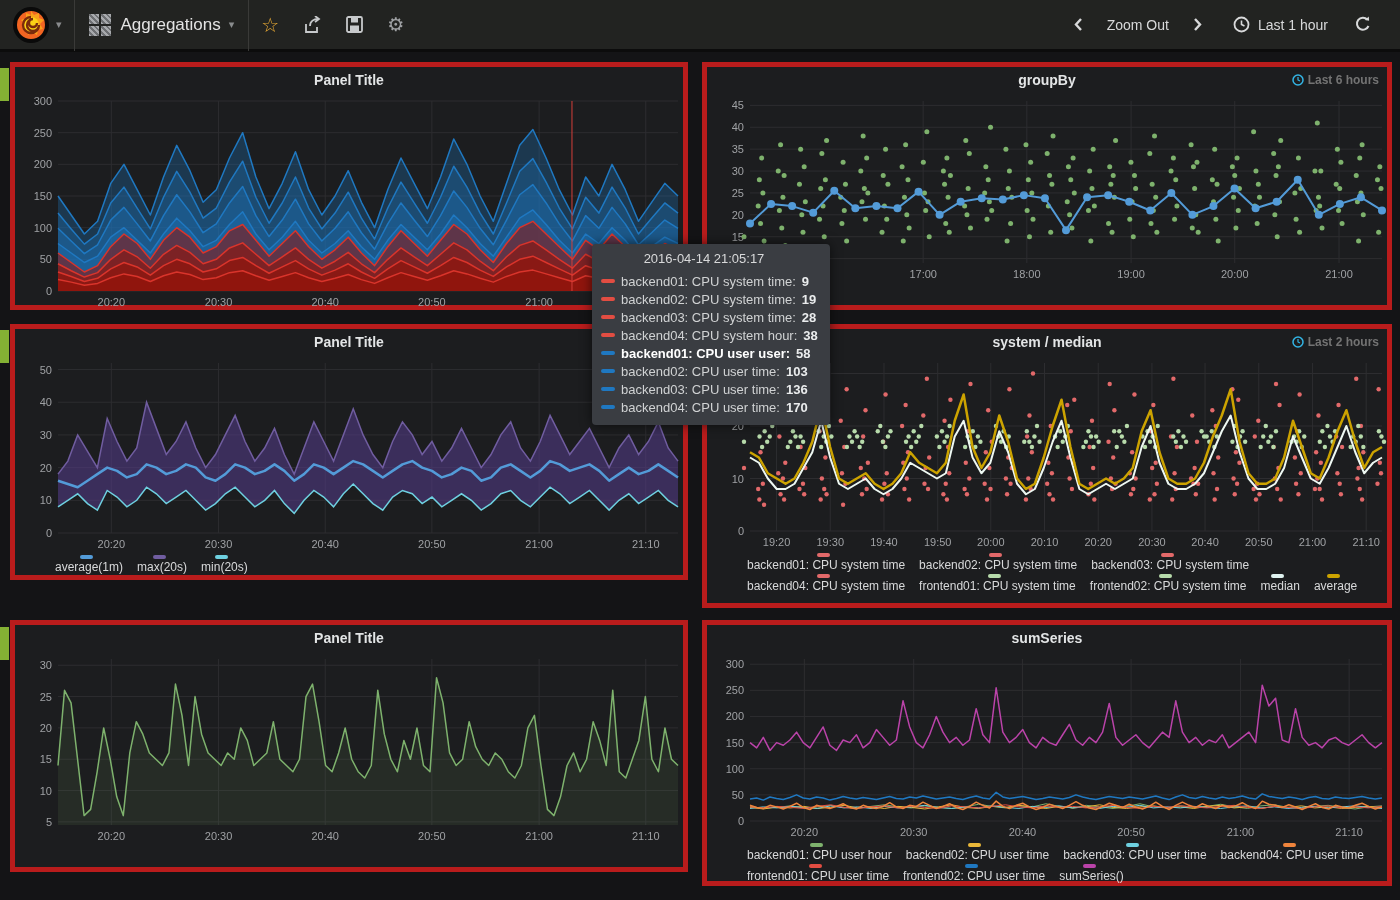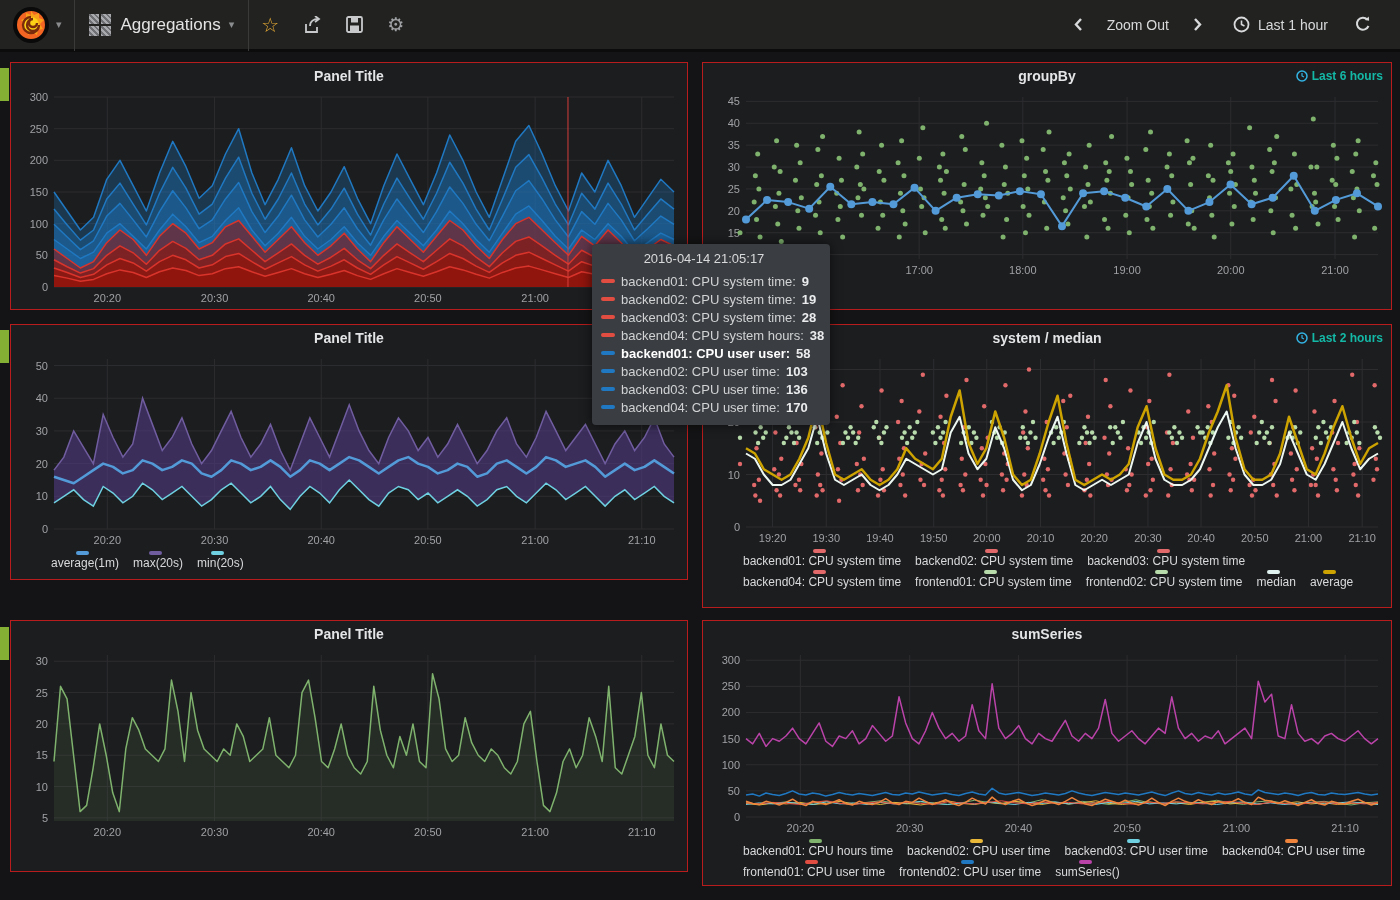--- a/index.html
+++ b/index.html
@@ -18,24 +18,24 @@
   .dash-title { font-size:17px; color:#e3e3e3; margin-right:8px; }
   .icon-btn { margin:0 12px; color:#9fa1a4; display:flex; align-items:center; cursor:pointer; }
   .star { color:#e5a733; font-size:20px; line-height:1; }
   .gear { font-size:19px; }
   .nav-right { margin-left:auto; display:flex; align-items:center; gap:6px; padding-right:16px;
     font-size:14px; color:#d8d9da; }
   .nav-right .lbl { margin:0 6px;text-align:center; }
   svg.nicon { display:block; }
   
   .strip { position:absolute; left:0; width:9px; height:33px; background:#84b134; }
-  .panel { position:absolute; background:#1c1d1f; border:1px solid #b91c1c; }
+  .panel { position:absolute; background:#1c1d1f; border:5px solid #b91c1c; }
   .ph { height:26px; display:flex; align-items:center; justify-content:center; position:relative; }
   .ptitle { font-size:14px; font-weight:bold; color:#e3e5e6; cursor:pointer; }
-  .badge { position:absolute; right:8px; top:6px; font-size:12px; font-weight:bold; color:#14b8a6;
+  .badge { position:absolute; right:8px; top:6px; font-size:12px; font-weight:bold; color:#737373;
     display:flex; align-items:center; gap:4px; cursor:pointer; }
   .chart-svg { display:block; margin-left:5px; }
   .legend { display:flex; flex-wrap:wrap; padding-left:40px; padding-top:2px;
     font-size:12px; color:#d8d9da; line-height:17px; }
   .li { display:flex; align-items:center; margin-right:14px; cursor:pointer;flex-direction:column; }
   .li i { width:13px; height:4px; border-radius:2px; margin-right:5px; display:inline-block; }
   
   .gtooltip { position:absolute; left:592px; top:244px; width:238px; background:#3a3d42;
     border-radius:4px; padding:7px 23px 9px 9px; box-shadow:0 0 12px rgba(0,0,0,.6);
     font-size:13px; z-index:50; }
@@ -992,21 +992,21 @@
       <polyline points="38,156.41290322580645 51.4468085106383,157.9806451612903 64.8936170212766,155.89032258064515 78.34042553191489,156.93548387096774 91.7872340425532,155.36774193548388 105.23404255319149,157.45806451612904 118.68085106382978,156.41290322580645 132.12765957446808,154.32258064516128 145.5744680851064,156.93548387096774 159.02127659574467,155.89032258064515 172.46808510638297,157.45806451612904 185.91489361702128,155.36774193548388 199.36170212765956,156.41290322580645 212.8085106382979,157.9806451612903 226.25531914893617,155.89032258064515 239.70212765957447,153.8 253.14893617021275,156.41290322580645 266.5957446808511,157.45806451612904 280.04255319148933,155.36774193548388 293.48936170212767,156.41290322580645 306.93617021276594,154.32258064516128 320.3829787234042,155.89032258064515 333.82978723404256,157.45806451612904 347.27659574468083,155.36774193548388 360.7234042553191,156.93548387096774 374.17021276595744,155.89032258064515 387.6170212765958,153.8 401.06382978723406,156.41290322580645 414.51063829787233,157.45806451612904 427.95744680851067,155.89032258064515 441.40425531914894,154.84516129032258 454.8510638297872,156.93548387096774 468.2978723404255,155.89032258064515 481.74468085106383,157.45806451612904 495.19148936170217,155.36774193548388 508.6382978723404,154.32258064516128 522.0851063829787,156.93548387096774 535.5319148936171,155.89032258064515 548.9787234042553,157.45806451612904 562.4255319148936,155.36774193548388 575.8723404255319,156.41290322580645 589.3191489361702,154.84516129032258 602.7659574468084,156.93548387096774 616.2127659574468,155.89032258064515 629.6595744680851,157.45806451612904 643.1063829787234,156.41290322580645 656.5531914893617,155.36774193548388 670,156.93548387096774" fill="none" stroke="#eab839" stroke-width="1" stroke-linejoin="round"></polyline>
       <polyline points="38,157.45806451612904 51.4468085106383,155.89032258064515 64.8936170212766,156.93548387096774 78.34042553191489,155.36774193548388 91.7872340425532,156.41290322580645 105.23404255319149,157.45806451612904 118.68085106382978,154.84516129032258 132.12765957446808,156.93548387096774 145.5744680851064,155.89032258064515 159.02127659574467,157.45806451612904 172.46808510638297,155.36774193548388 185.91489361702128,156.93548387096774 199.36170212765956,155.89032258064515 212.8085106382979,154.32258064516128 226.25531914893617,156.41290322580645 239.70212765957447,157.45806451612904 253.14893617021275,155.89032258064515 266.5957446808511,156.93548387096774 280.04255319148933,154.84516129032258 293.48936170212767,156.41290322580645 306.93617021276594,157.45806451612904 320.3829787234042,155.36774193548388 333.82978723404256,156.41290322580645 347.27659574468083,154.84516129032258 360.7234042553191,156.93548387096774 374.17021276595744,155.89032258064515 387.6170212765958,157.45806451612904 401.06382978723406,155.36774193548388 414.51063829787233,156.41290322580645 427.95744680851067,154.32258064516128 441.40425531914894,156.93548387096774 454.8510638297872,155.89032258064515 468.2978723404255,156.93548387096774 481.74468085106383,155.36774193548388 495.19148936170217,156.41290322580645 508.6382978723404,157.45806451612904 522.0851063829787,155.89032258064515 535.5319148936171,154.84516129032258 548.9787234042553,156.93548387096774 562.4255319148936,155.89032258064515 575.8723404255319,157.45806451612904 589.3191489361702,156.41290322580645 602.7659574468084,155.36774193548388 616.2127659574468,156.93548387096774 629.6595744680851,155.89032258064515 643.1063829787234,154.84516129032258 656.5531914893617,156.41290322580645 670,157.45806451612904" fill="none" stroke="#6ed0e0" stroke-width="1" stroke-linejoin="round"></polyline>
       <polyline points="38,155.89032258064515 51.4468085106383,156.93548387096774 64.8936170212766,155.36774193548388 78.34042553191489,156.41290322580645 91.7872340425532,157.45806451612904 105.23404255319149,155.36774193548388 118.68085106382978,153.8 132.12765957446808,156.41290322580645 145.5744680851064,157.45806451612904 159.02127659574467,155.89032258064515 172.46808510638297,154.84516129032258 185.91489361702128,156.93548387096774 199.36170212765956,155.36774193548388 212.8085106382979,156.41290322580645 226.25531914893617,157.45806451612904 239.70212765957447,154.84516129032258 253.14893617021275,155.89032258064515 266.5957446808511,156.93548387096774 280.04255319148933,155.36774193548388 293.48936170212767,153.8 306.93617021276594,155.89032258064515 320.3829787234042,156.93548387096774 333.82978723404256,154.84516129032258 347.27659574468083,156.41290322580645 360.7234042553191,155.36774193548388 374.17021276595744,156.93548387096774 387.6170212765958,155.89032258064515 401.06382978723406,154.32258064516128 414.51063829787233,156.41290322580645 427.95744680851067,157.45806451612904 441.40425531914894,155.36774193548388 454.8510638297872,156.41290322580645 468.2978723404255,154.84516129032258 481.74468085106383,155.89032258064515 495.19148936170217,156.93548387096774 508.6382978723404,155.36774193548388 522.0851063829787,154.32258064516128 535.5319148936171,156.41290322580645 548.9787234042553,157.45806451612904 562.4255319148936,155.36774193548388 575.8723404255319,156.41290322580645 589.3191489361702,157.45806451612904 602.7659574468084,155.89032258064515 616.2127659574468,154.84516129032258 629.6595744680851,156.93548387096774 643.1063829787234,155.89032258064515 656.5531914893617,156.93548387096774 670,155.36774193548388" fill="none" stroke="#e24d42" stroke-width="1" stroke-linejoin="round"></polyline>
       <polyline points="38,154.32258064516128 44.65263157894737,156.41290322580645 51.305263157894736,157.45806451612904 57.95789473684211,154.32258064516128 64.61052631578947,155.89032258064515 71.26315789473685,157.9806451612903 77.91578947368421,155.36774193548388 84.56842105263158,152.23225806451612 91.22105263157894,156.41290322580645 97.87368421052632,158.5032258064516 104.52631578947368,154.32258064516128 111.17894736842105,155.89032258064515 117.83157894736843,157.45806451612904 124.48421052631579,155.36774193548388 131.13684210526316,152.75483870967741 137.78947368421052,156.41290322580645 144.44210526315788,157.9806451612903 151.09473684210525,154.32258064516128 157.74736842105264,156.41290322580645 164.4,157.45806451612904 171.05263157894737,155.36774193548388 177.70526315789473,151.70967741935485 184.3578947368421,155.89032258064515 191.01052631578946,157.45806451612904 197.66315789473686,154.32258064516128 204.3157894736842,155.36774193548388 210.96842105263158,151.18709677419355 217.62105263157895,154.32258064516128 224.2736842105263,157.45806451612904 230.92631578947368,155.36774193548388 237.57894736842104,152.75483870967741 244.23157894736843,156.41290322580645 250.8842105263158,158.5032258064516 257.5368421052632,155.36774193548388 264.1894736842105,151.18709677419355 270.8421052631579,154.32258064516128 277.4947368421053,156.93548387096774 284.14736842105265,150.14193548387098 290.8,155.36774193548388 297.4526315789474,157.45806451612904 304.10526315789474,154.32258064516128 310.7578947368421,152.23225806451612 317.41052631578947,155.89032258064515 324.06315789473683,158.5032258064516 330.7157894736842,156.41290322580645 337.36842105263156,153.2774193548387 344.0210526315789,155.36774193548388 350.6736842105263,157.45806451612904 357.3263157894737,154.32258064516128 363.9789473684211,150.66451612903225 370.6315789473684,154.32258064516128 377.2842105263158,156.93548387096774 383.93684210526317,158.5032258064516 390.5894736842105,155.36774193548388 397.2421052631579,152.23225806451612 403.89473684210526,154.32258064516128 410.5473684210526,156.41290322580645 417.2,153.2774193548387 423.85263157894735,155.89032258064515 430.5052631578948,157.9806451612903 437.1578947368421,155.36774193548388 443.81052631578945,151.18709677419355 450.46315789473687,155.36774193548388 457.1157894736842,158.5032258064516 463.7684210526316,154.32258064516128 470.42105263157896,151.18709677419355 477.0736842105263,154.32258064516128 483.7263157894737,156.41290322580645 490.37894736842105,152.75483870967741 497.0315789473684,155.36774193548388 503.6842105263158,157.45806451612904 510.33684210526314,154.32258064516128 516.9894736842106,156.41290322580645 523.6421052631579,154.84516129032258 530.2947368421053,151.70967741935485 536.9473684210527,155.36774193548388 543.6,157.45806451612904 550.2526315789473,150.14193548387098 556.9052631578948,153.2774193548387 563.5578947368422,154.32258064516128 570.2105263157895,156.41290322580645 576.8631578947368,153.8 583.5157894736842,155.89032258064515 590.1684210526316,158.5032258064516 596.8210526315789,155.36774193548388 603.4736842105264,152.75483870967741 610.1263157894737,156.41290322580645 616.778947368421,157.9806451612903 623.4315789473684,154.32258064516128 630.0842105263158,155.89032258064515 636.7368421052631,156.93548387096774 643.3894736842105,154.32258064516128 650.0421052631579,152.23225806451612 656.6947368421053,155.36774193548388 663.3473684210526,157.9806451612903 670,155.89032258064515" fill="none" stroke="#ef843c" stroke-width="1.5" stroke-linejoin="round"></polyline>
       <polyline points="38,148.05161290322582 44.65263157894737,147.00645161290322 51.305263157894736,149.09677419354838 57.95789473684211,145.96129032258065 64.61052631578947,147.52903225806452 71.26315789473685,148.5741935483871 77.91578947368421,146.48387096774192 84.56842105263158,143.8709677419355 91.22105263157894,147.00645161290322 97.87368421052632,148.05161290322582 104.52631578947368,145.96129032258065 111.17894736842105,147.00645161290322 117.83157894736843,149.09677419354838 124.48421052631579,147.52903225806452 131.13684210526316,145.43870967741935 137.78947368421052,147.00645161290322 144.44210526315788,148.05161290322582 151.09473684210525,146.48387096774192 157.74736842105264,147.52903225806452 164.4,148.5741935483871 171.05263157894737,147.00645161290322 177.70526315789473,145.43870967741935 184.3578947368421,147.52903225806452 191.01052631578946,148.05161290322582 197.66315789473686,145.96129032258065 204.3157894736842,147.00645161290322 210.96842105263158,144.91612903225806 217.62105263157895,146.48387096774192 224.2736842105263,148.05161290322582 230.92631578947368,147.00645161290322 237.57894736842104,145.96129032258065 244.23157894736843,147.52903225806452 250.8842105263158,148.5741935483871 257.5368421052632,146.48387096774192 264.1894736842105,144.91612903225806 270.8421052631579,147.00645161290322 277.4947368421053,148.05161290322582 284.14736842105265,141.25806451612902 290.8,145.96129032258065 297.4526315789474,147.52903225806452 304.10526315789474,146.48387096774192 310.7578947368421,145.43870967741935 317.41052631578947,147.00645161290322 324.06315789473683,148.5741935483871 330.7157894736842,147.52903225806452 337.36842105263156,145.96129032258065 344.0210526315789,147.00645161290322 350.6736842105263,148.05161290322582 357.3263157894737,146.48387096774192 363.9789473684211,143.8709677419355 370.6315789473684,145.96129032258065 377.2842105263158,147.52903225806452 383.93684210526317,148.5741935483871 390.5894736842105,147.00645161290322 397.2421052631579,145.43870967741935 403.89473684210526,146.48387096774192 410.5473684210526,147.52903225806452 417.2,145.96129032258065 423.85263157894735,147.00645161290322 430.5052631578948,148.05161290322582 437.1578947368421,146.48387096774192 443.81052631578945,144.91612903225806 450.46315789473687,147.00645161290322 457.1157894736842,148.5741935483871 463.7684210526316,145.96129032258065 470.42105263157896,143.8709677419355 477.0736842105263,146.48387096774192 483.7263157894737,147.52903225806452 490.37894736842105,145.43870967741935 497.0315789473684,147.00645161290322 503.6842105263158,148.05161290322582 510.33684210526314,145.96129032258065 516.9894736842106,147.52903225806452 523.6421052631579,146.48387096774192 530.2947368421053,144.91612903225806 536.9473684210527,147.00645161290322 543.6,148.05161290322582 550.2526315789473,142.8258064516129 556.9052631578948,145.43870967741935 563.5578947368422,146.48387096774192 570.2105263157895,147.52903225806452 576.8631578947368,145.96129032258065 583.5157894736842,147.00645161290322 590.1684210526316,148.5741935483871 596.8210526315789,146.48387096774192 603.4736842105264,145.43870967741935 610.1263157894737,147.52903225806452 616.778947368421,148.05161290322582 623.4315789473684,145.96129032258065 630.0842105263158,147.00645161290322 636.7368421052631,147.52903225806452 643.3894736842105,146.48387096774192 650.0421052631579,145.43870967741935 656.6947368421053,147.00645161290322 663.3473684210526,148.05161290322582 670,147.00645161290322" fill="none" stroke="#1f78c1" stroke-width="1.5" stroke-linejoin="round"></polyline>
       <polyline points="38,91.61290322580645 44.65263157894737,96.83870967741936 51.305263157894736,86.38709677419355 57.95789473684211,99.45161290322581 64.61052631578947,91.61290322580645 71.26315789473685,94.22580645161291 77.91578947368421,89 84.56842105263158,81.16129032258065 91.22105263157894,91.61290322580645 97.87368421052632,96.83870967741936 104.52631578947368,86.38709677419355 111.17894736842105,75.93548387096773 117.83157894736843,94.22580645161291 124.48421052631579,99.45161290322581 131.13684210526316,89 137.78947368421052,91.61290322580645 144.44210526315788,83.7741935483871 151.09473684210525,96.83870967741936 157.74736842105264,91.61290322580645 164.4,78.54838709677418 171.05263157894737,86.38709677419355 177.70526315789473,94.22580645161291 184.3578947368421,89 191.01052631578946,49.80645161290323 197.66315789473686,75.93548387096773 204.3157894736842,91.61290322580645 210.96842105263158,96.83870967741936 217.62105263157895,83.7741935483871 224.2736842105263,65.48387096774194 230.92631578947368,81.16129032258065 237.57894736842104,91.61290322580645 244.23157894736843,86.38709677419355 250.8842105263158,94.22580645161291 257.5368421052632,89 264.1894736842105,57.64516129032258 270.8421052631579,83.7741935483871 277.4947368421053,91.61290322580645 284.14736842105265,36.74193548387095 290.8,81.16129032258065 297.4526315789474,91.61290322580645 304.10526315789474,86.38709677419355 310.7578947368421,78.54838709677418 317.41052631578947,91.61290322580645 324.06315789473683,96.83870967741936 330.7157894736842,86.38709677419355 337.36842105263156,91.61290322580645 344.0210526315789,94.22580645161291 350.6736842105263,83.7741935483871 357.3263157894737,73.32258064516128 363.9789473684211,89 370.6315789473684,94.22580645161291 377.2842105263158,86.38709677419355 383.93684210526317,91.61290322580645 390.5894736842105,81.16129032258065 397.2421052631579,52.41935483870968 403.89473684210526,86.38709677419355 410.5473684210526,94.22580645161291 417.2,89 423.85263157894735,83.7741935483871 430.5052631578948,91.61290322580645 437.1578947368421,96.83870967741936 443.81052631578945,89 450.46315789473687,81.16129032258065 457.1157894736842,86.38709677419355 463.7684210526316,49.80645161290323 470.42105263157896,81.16129032258065 477.0736842105263,91.61290322580645 483.7263157894737,86.38709677419355 490.37894736842105,94.22580645161291 497.0315789473684,89 503.6842105263158,91.61290322580645 510.33684210526314,83.7741935483871 516.9894736842106,96.83870967741936 523.6421052631579,91.61290322580645 530.2947368421053,86.38709677419355 536.9473684210527,81.16129032258065 543.6,91.61290322580645 550.2526315789473,34.12903225806451 556.9052631578948,55.03225806451613 563.5578947368422,47.19354838709677 570.2105263157895,89 576.8631578947368,91.61290322580645 583.5157894736842,57.64516129032258 590.1684210526316,86.38709677419355 596.8210526315789,94.22580645161291 603.4736842105264,91.61290322580645 610.1263157894737,96.83870967741936 616.778947368421,89 623.4315789473684,86.38709677419355 630.0842105263158,91.61290322580645 636.7368421052631,94.22580645161291 643.3894736842105,89 650.0421052631579,83.7741935483871 656.6947368421053,91.61290322580645 663.3473684210526,96.83870967741936 670,91.61290322580645" fill="none" stroke="#ba43a9" stroke-width="1.5" stroke-linejoin="round"></polyline>
     </svg>
   <div id="lg6" class="legend">
       <span class="li">
         <i style="background: rgb(126, 178, 109);"></i>
-        <span>backend01: CPU hours time</span>
+        <span>backend01: CPU user hour</span>
       </span>
       <span class="li">
         <i style="background: rgb(234, 184, 57);"></i>
         <span>backend02: CPU user time</span>
       </span>
       <span class="li">
         <i style="background: rgb(110, 208, 224);"></i>
         <span>backend03: CPU user time</span>
       </span>
       <span class="li">
@@ -1041,21 +1041,21 @@
         <span class="tl">backend02: CPU system time:</span>
         <span class="tv">19</span>
       </div>
       <div class="trow">
         <i style="background: rgb(226, 77, 66);"></i>
         <span class="tl">backend03: CPU system time:</span>
         <span class="tv">28</span>
       </div>
       <div class="trow">
         <i style="background: rgb(226, 77, 66);"></i>
-        <span class="tl">backend04: CPU system hours:</span>
+        <span class="tl">backend04: CPU system hour:</span>
         <span class="tv">38</span>
       </div>
       <div class="trow bold">
         <i style="background: rgb(31, 120, 193);"></i>
         <span class="tl">backend01: CPU user user:</span>
         <span class="tv">58</span>
       </div>
       <div class="trow">
         <i style="background: rgb(31, 120, 193);"></i>
         <span class="tl">backend02: CPU user time:</span>

